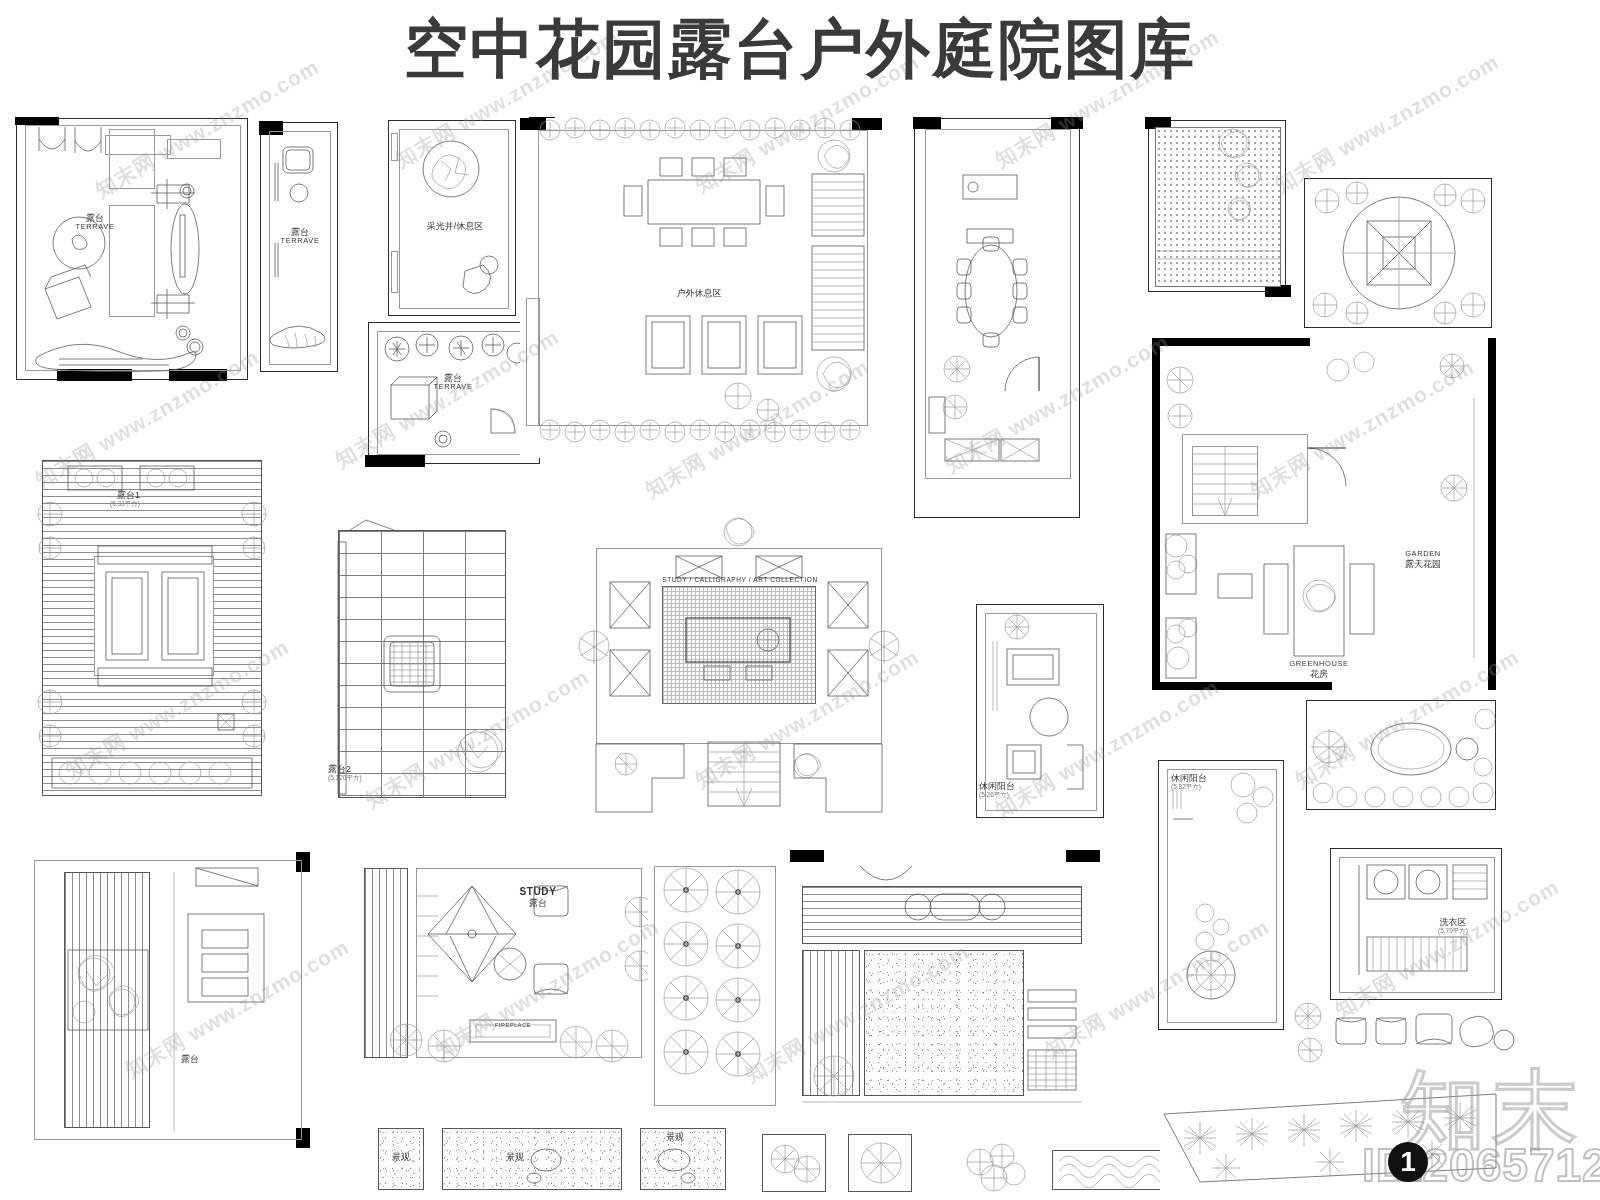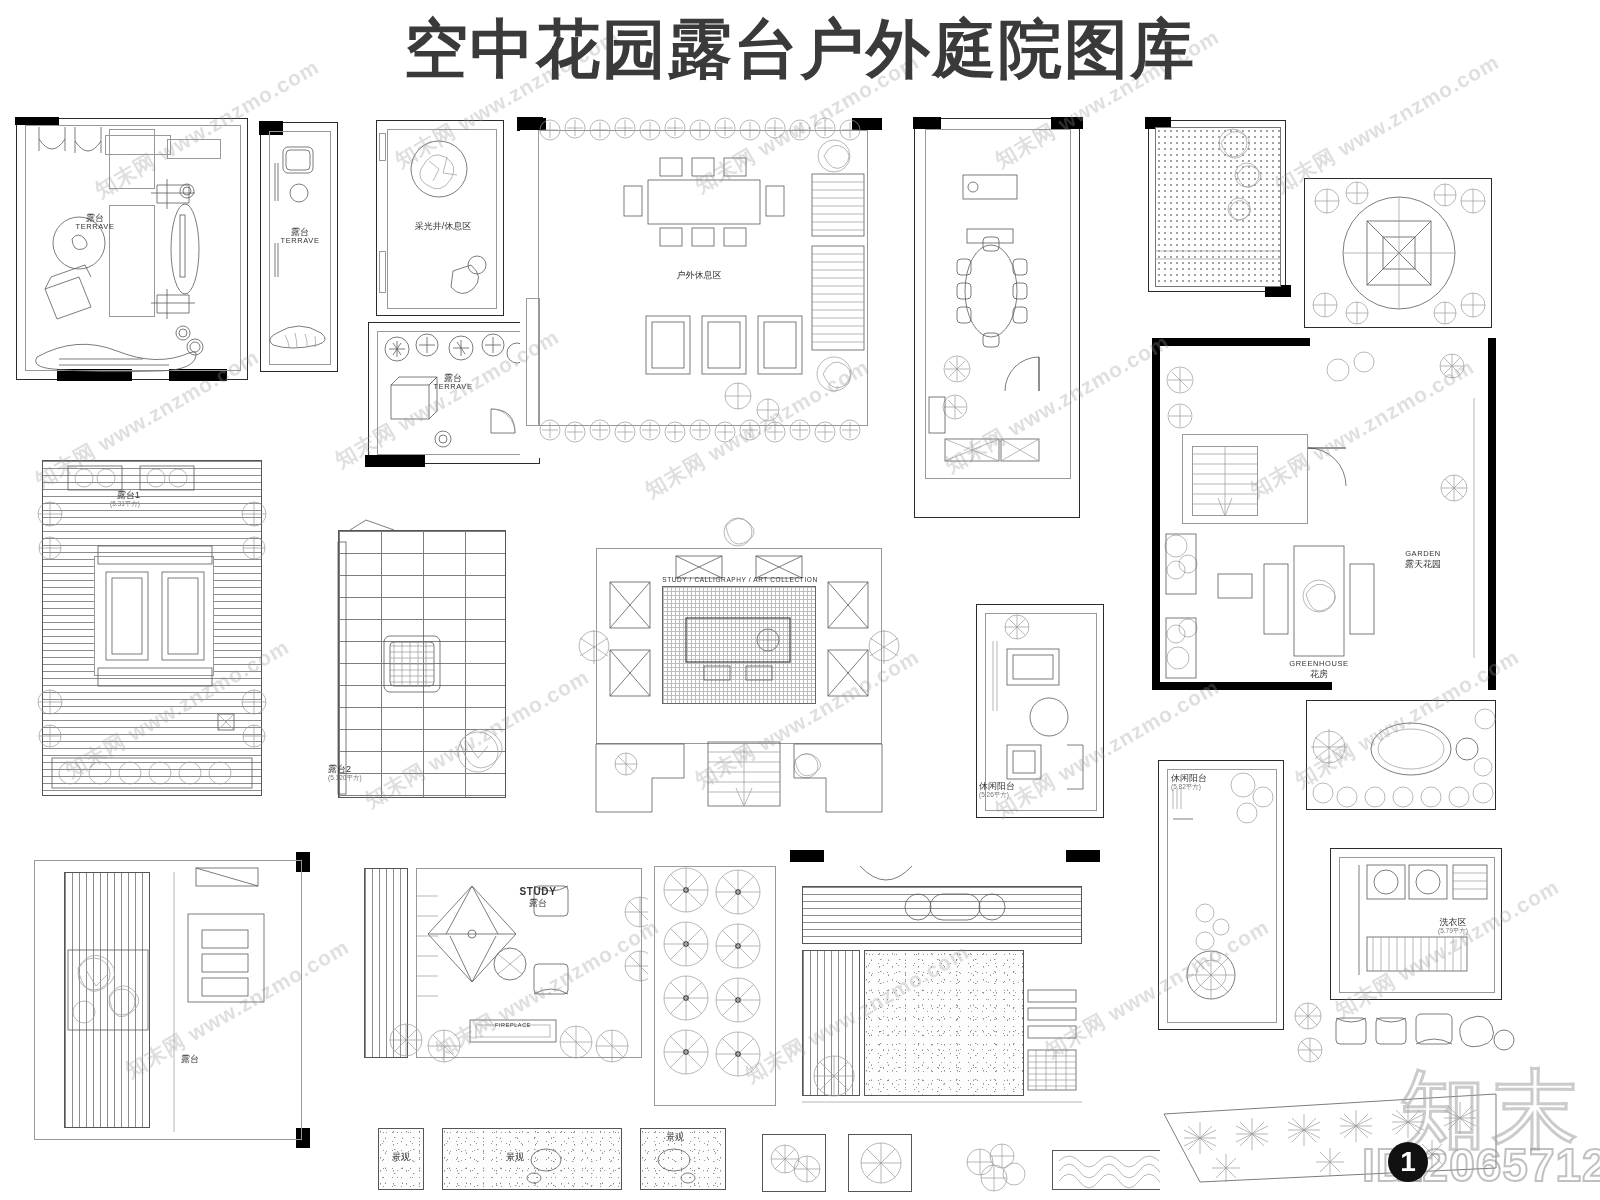--- a/index.html
+++ b/index.html
@@ -221,21 +221,21 @@
       <path class="stk" d="M14 120 v34 M17 120 v34"></path>
       <path class="stk" d="M16 210 q22 -14 44 0 q10 8 -4 12 q-26 6 -44 0 q-8 -6 4 -12z"></path>
       <path class="stkl" d="M24 212 q4 8 4 12 M34 210 q2 9 2 14 M44 211 q3 8 2 13 M54 213 q1 7 0 11"></path>
     </svg>
     <div class="lbl" style="left:4px; top:104px; width:70px;">
       <span class="cn">露台</span>
       <span class="en">TERRAVE</span>
     </div>
   </div>
 
-  <div class="plan" style="left:376px; top:120px; width:128px; height:196px;">
+  <div class="plan" style="left:388px; top:120px; width:128px; height:196px;">
     <div class="solid-blk" style="left:140px; top:-4px; width:26px; height:14px;"></div>
     <div class="inner light" style="left:10px; top:8px; width:110px; height:180px;"></div>
     <div class="inner light" style="left:2px; top:12px; width:7px; height:28px;"></div>
     <div class="inner light" style="left:2px; top:130px; width:7px; height:42px;"></div>
     <svg class="ov" width="128" height="196">
       <circle class="stk" cx="62" cy="48" r="28"></circle>
       <path class="stkl" d="M44 48 q10 -20 24 -12 q14 8 6 22 q-10 16 -24 6 q-10 -6 -6 -16z"></path>
       <path class="stkl" d="M52 40 l10 8 l-6 12 M70 36 l-4 16 l14 2"></path>
       <path class="stk" d="M76 150 l18 -6 q14 12 2 24 q-12 10 -22 -2 z"></path>
       <circle class="stk" cx="100" cy="144" r="9"></circle>
@@ -359,21 +359,21 @@
         <path d="M303 256 q9 -18 22 -9 q11 9 0 20 q-13 9 -22 -11z"></path>
       </g>
 
       <g class="stkl">
         <circle cx="218" cy="278" r="13"></circle>
           <path d="M205 278h26 M218 265v26"></path>
         <circle cx="248" cy="292" r="11"></circle>
           <path d="M237 292h22 M248 281v22"></path>
       </g>
     </svg>
-    <div class="lbl" style="left:124px; top:152px; width:110px;">
+    <div class="lbl" style="left:124px; top:170px; width:110px;">
       <span class="cn">户外休息区</span>
     </div>
   </div>
 
   <div class="plan" style="left:914px; top:118px; width:166px; height:400px;">
     <div class="solid-blk" style="left:-2px; top:-2px; width:28px; height:12px;"></div>
     <div class="solid-blk" style="left:136px; top:-2px; width:32px; height:12px;"></div>
     <div class="inner light" style="left:10px; top:10px; width:146px; height:350px;"></div>
     <svg class="ov" width="166" height="400">
       <rect class="stk" x="48" y="56" width="54" height="24"></rect>

